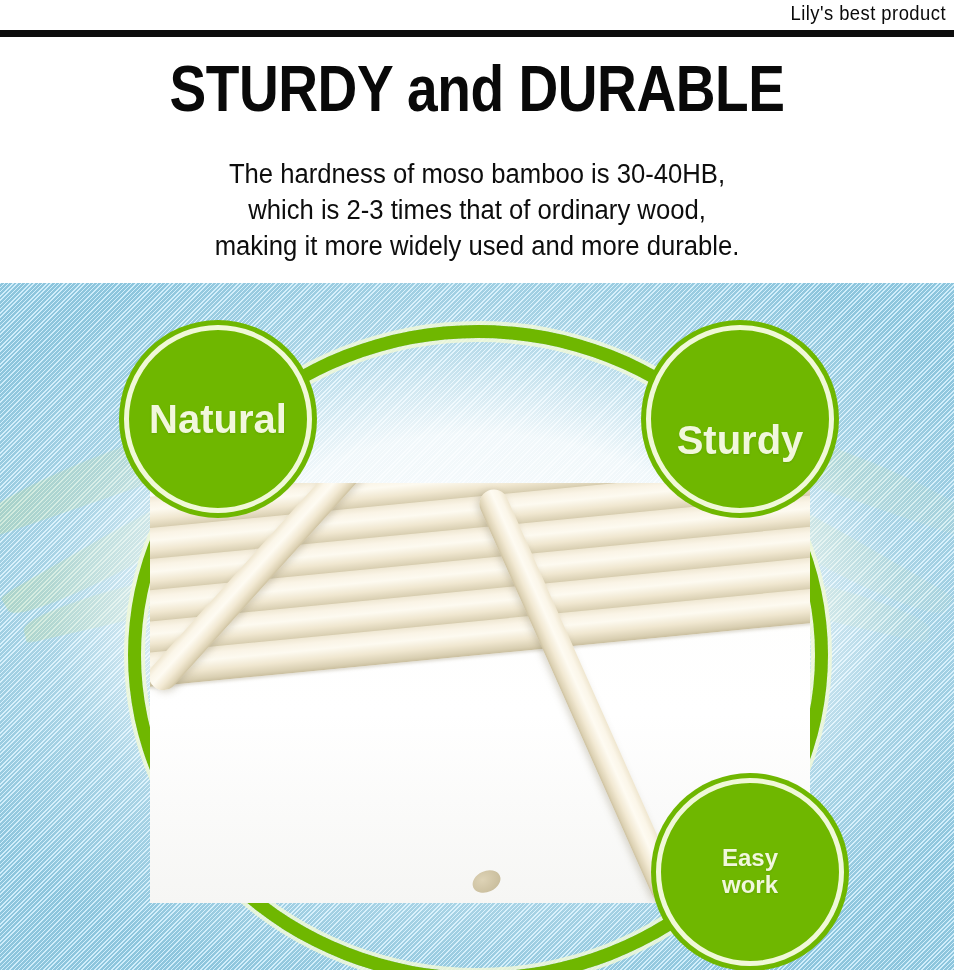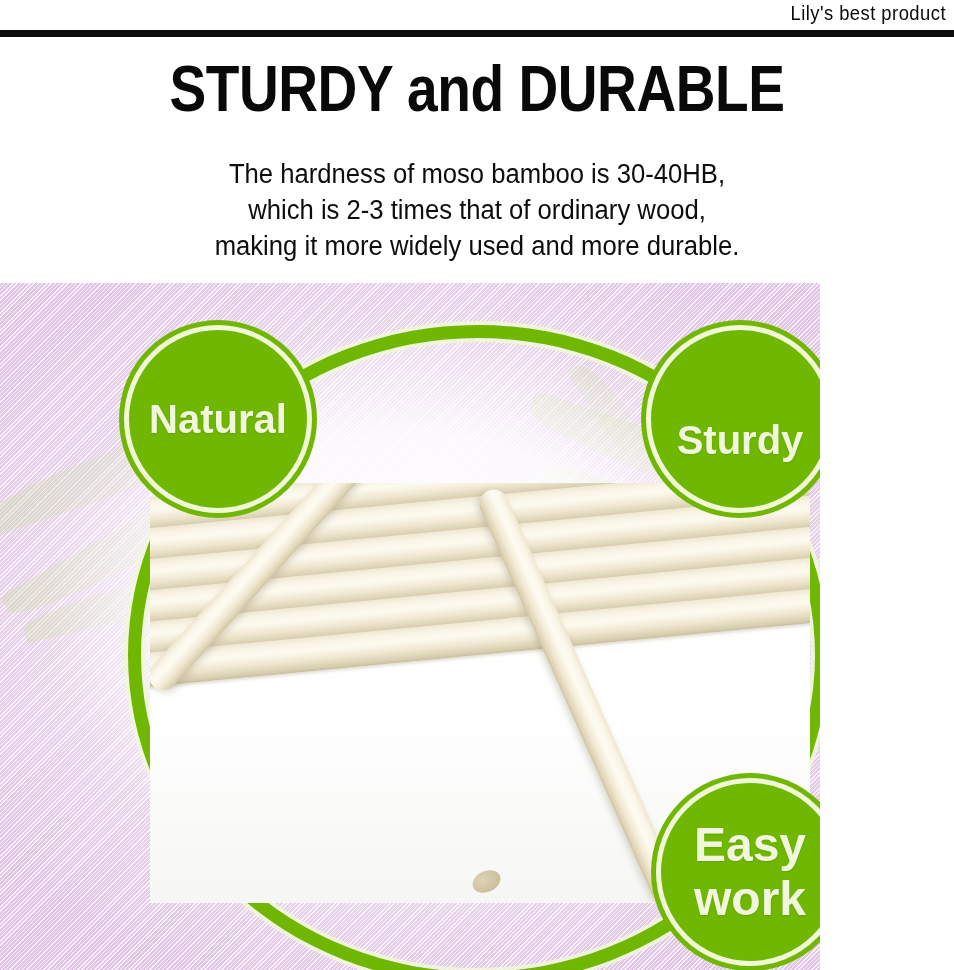--- a/index.html
+++ b/index.html
@@ -79,24 +79,24 @@
     transform: scaleX(0.95);
     transform-origin: center center;
   }
   .subcopy div { white-space: nowrap; }
 
   
   .panel {
     position: absolute;
     left: 0;
     top: 283px;
-    width: 820px;
+    width: 954px;
     height: 687px;
     overflow: hidden;
-    background: #f0abfc;
+    background: #0ea5e9;
   }
 
   
   .panel-texture {
     position: absolute;
     inset: 0;
     background:
       repeating-linear-gradient(135deg,
         rgba(255,255,255,0.95) 0px,
         rgba(255,255,255,0.95) 1px,
@@ -244,21 +244,21 @@
   }
 
   .bubble.natural  { left: 124px; top: 42px;  width: 188px; height: 188px; }
   .bubble.sturdy   { left: 646px; top: 42px;  width: 188px; height: 188px; }
   .bubble.durable  { left: 134px; top: 495px; width: 188px; height: 188px; }
   .bubble.easywork { left: 656px; top: 495px; width: 188px; height: 188px; }
 
   .bubble.natural  .bubble-label { font-size: 40px; }
   .bubble.sturdy   .bubble-label { font-size: 40px; margin-top: 42px; }
   .bubble.durable  .bubble-label { font-size: 40px; }
-  .bubble.easywork .bubble-label { font-size: 48px; line-height: 1.12; text-align: right; }
+  .bubble.easywork .bubble-label { font-size: 24px; line-height: 1.12; text-align: right; }
 </style>
 </head>
 <body>
 
 <div class="page">
 
   <div class="brand-bar">
     <div class="brand-text">Lily's best product</div>
     <div class="brand-rule"></div>
   </div>

